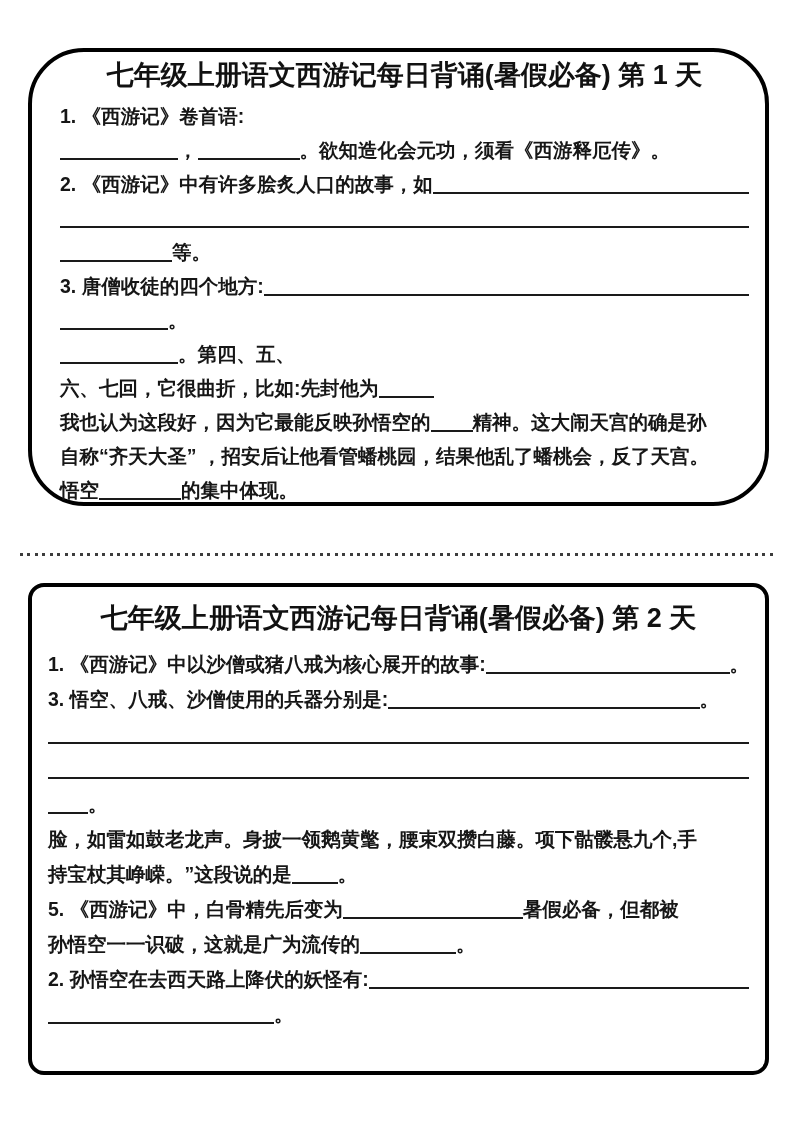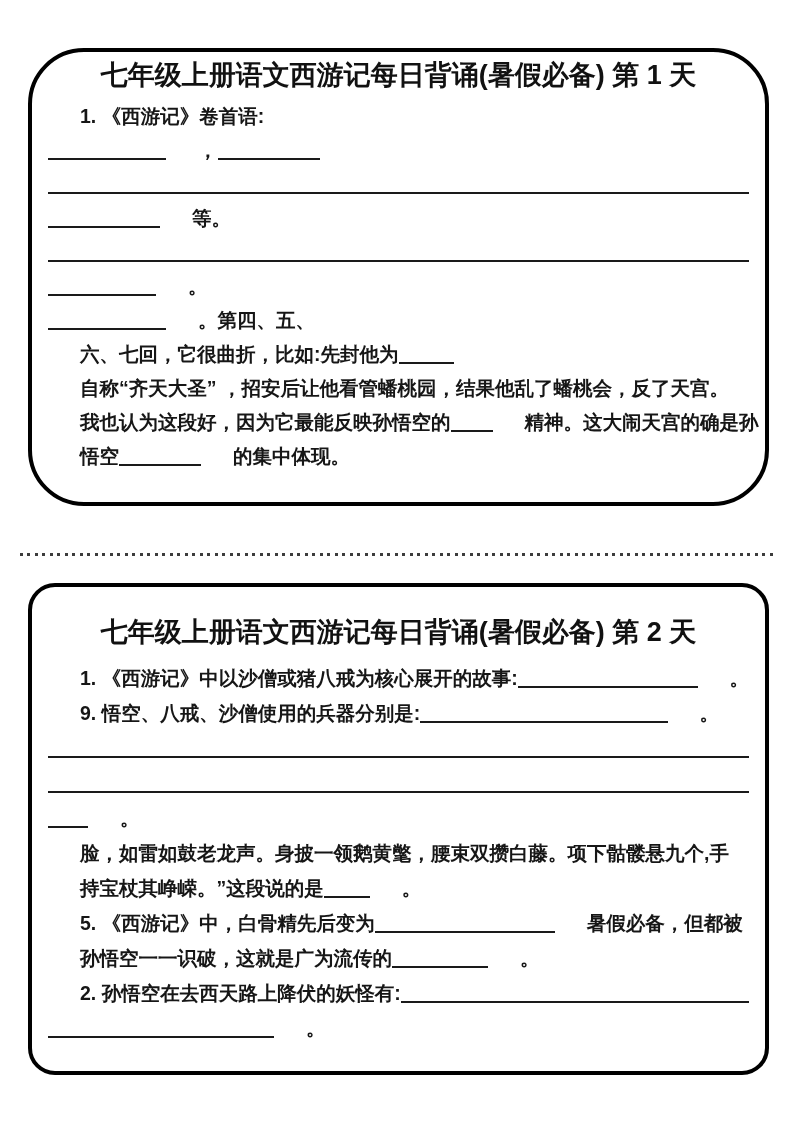--- a/index.html
+++ b/index.html
@@ -21,27 +21,27 @@
     left: 28px;
     width: 741px;
     box-sizing: border-box;
     border: 4px solid #000000;
     background: #ffffff;
   }
   .card1 {
     top: 48px;
     height: 458px;
     border-radius: 56px;
-    padding: 4px 16px 0 16px;
+    padding: 4px 16px 0 28px;
   }
   .card2 {
     top: 583px;
     height: 492px;
-    border-radius: 27px;
-    padding: 22px 16px 0 16px;
+    border-radius: 16px;
+    padding: 8px 16px 0 16px;
   }
   .card-title {
     margin: 0;
     height: 38px;
     display: flex;
     align-items: center;
     justify-content: center;
     font-size: 27px;
     font-weight: 900;
     letter-spacing: 0px;
@@ -57,21 +57,20 @@
     width: 100%;
   }
   .card2 .line { height: 35px; }
   .txt {
     line-height: 1.25;
     font-size: 19.5px;
     font-weight: 700;
     white-space: pre;
     flex: 0 0 auto;
     color: #161616;
-    margin-left: 32px;
   }
   .blank {
     flex: 0 0 auto;
     height: 0;
     border-bottom: 2px solid #1a1a1a;
     margin-bottom: 2px;
   }
   .blank.fill { flex: 1 1 auto; min-width: 12px; }
   .spacer { flex: 0 0 auto; height: 0; }
   .divider {
@@ -91,71 +90,77 @@
   <section class="card card1">
     <h1 class="card-title">七年级上册语文西游记每日背诵(暑假必备) 第 1 天</h1>
     <div class="card-body">
         <div class="line">
           <span class="txt">1. 《西游记》卷首语:</span>
         </div>
         <div class="line">
           <span class="blank" style="width: 118px;"></span>
           <span class="txt">，</span>
           <span class="blank" style="width: 102px;"></span>
+          <span class="txt">。欲知造化会元功，须看《西游释厄传》。</span>
+        </div>
+        <div class="line">
+          <span class="txt">2. 《西游记》中有许多脍炙人口的故事，如</span>
+          <span class="blank fill"></span>
         </div>
         <div class="line">
           <span class="blank fill"></span>
         </div>
         <div class="line">
           <span class="blank" style="width: 112px;"></span>
           <span class="txt">等。</span>
         </div>
         <div class="line">
+          <span class="txt">3. 唐僧收徒的四个地方:</span>
           <span class="blank fill"></span>
         </div>
         <div class="line">
           <span class="blank" style="width: 108px;"></span>
           <span class="txt">。</span>
         </div>
         <div class="line">
           <span class="blank" style="width: 118px;"></span>
           <span class="txt">。第四、五、</span>
         </div>
         <div class="line">
           <span class="txt">六、七回，它很曲折，比如:先封他为</span>
           <span class="blank" style="width: 55px;"></span>
-        </div>
-        <div class="line">
-          <span class="txt">自称“齐天大圣” ，招安后让他看管蟠桃园，结果他乱了蟠桃会，反了天宫。</span>
         </div>
         <div class="line">
           <span class="txt">我也认为这段好，因为它最能反映孙悟空的</span>
           <span class="blank" style="width: 42px;"></span>
           <span class="txt">精神。这大闹天宫的确是孙</span>
         </div>
         <div class="line">
+          <span class="txt">自称“齐天大圣” ，招安后让他看管蟠桃园，结果他乱了蟠桃会，反了天宫。</span>
+        </div>
+        <div class="line">
           <span class="txt">悟空</span>
           <span class="blank" style="width: 82px;"></span>
           <span class="txt">的集中体现。</span>
         </div>
       </div>
   </section>
 
   <div class="divider"></div>
 
   <section class="card card2">
     <h1 class="card-title">七年级上册语文西游记每日背诵(暑假必备) 第 2 天</h1>
     <div class="card-body">
         <div class="line">
           <span class="txt">1. 《西游记》中以沙僧或猪八戒为核心展开的故事:</span>
           <span class="blank fill"></span>
           <span class="txt">。</span>
         </div>
         <div class="line">
-          <span class="txt">9. 悟空、八戒、沙僧使用的兵器分别是:</span>
+          <span class="txt">3. 悟空、八戒、沙僧使用的兵器分别是:</span>
           <span class="blank fill"></span>
           <span class="txt">。</span>
           <span class="spacer" style="width: 30px;"></span>
         </div>
         <div class="line">
           <span class="blank fill"></span>
         </div>
         <div class="line">
           <span class="blank fill"></span>
         </div>

